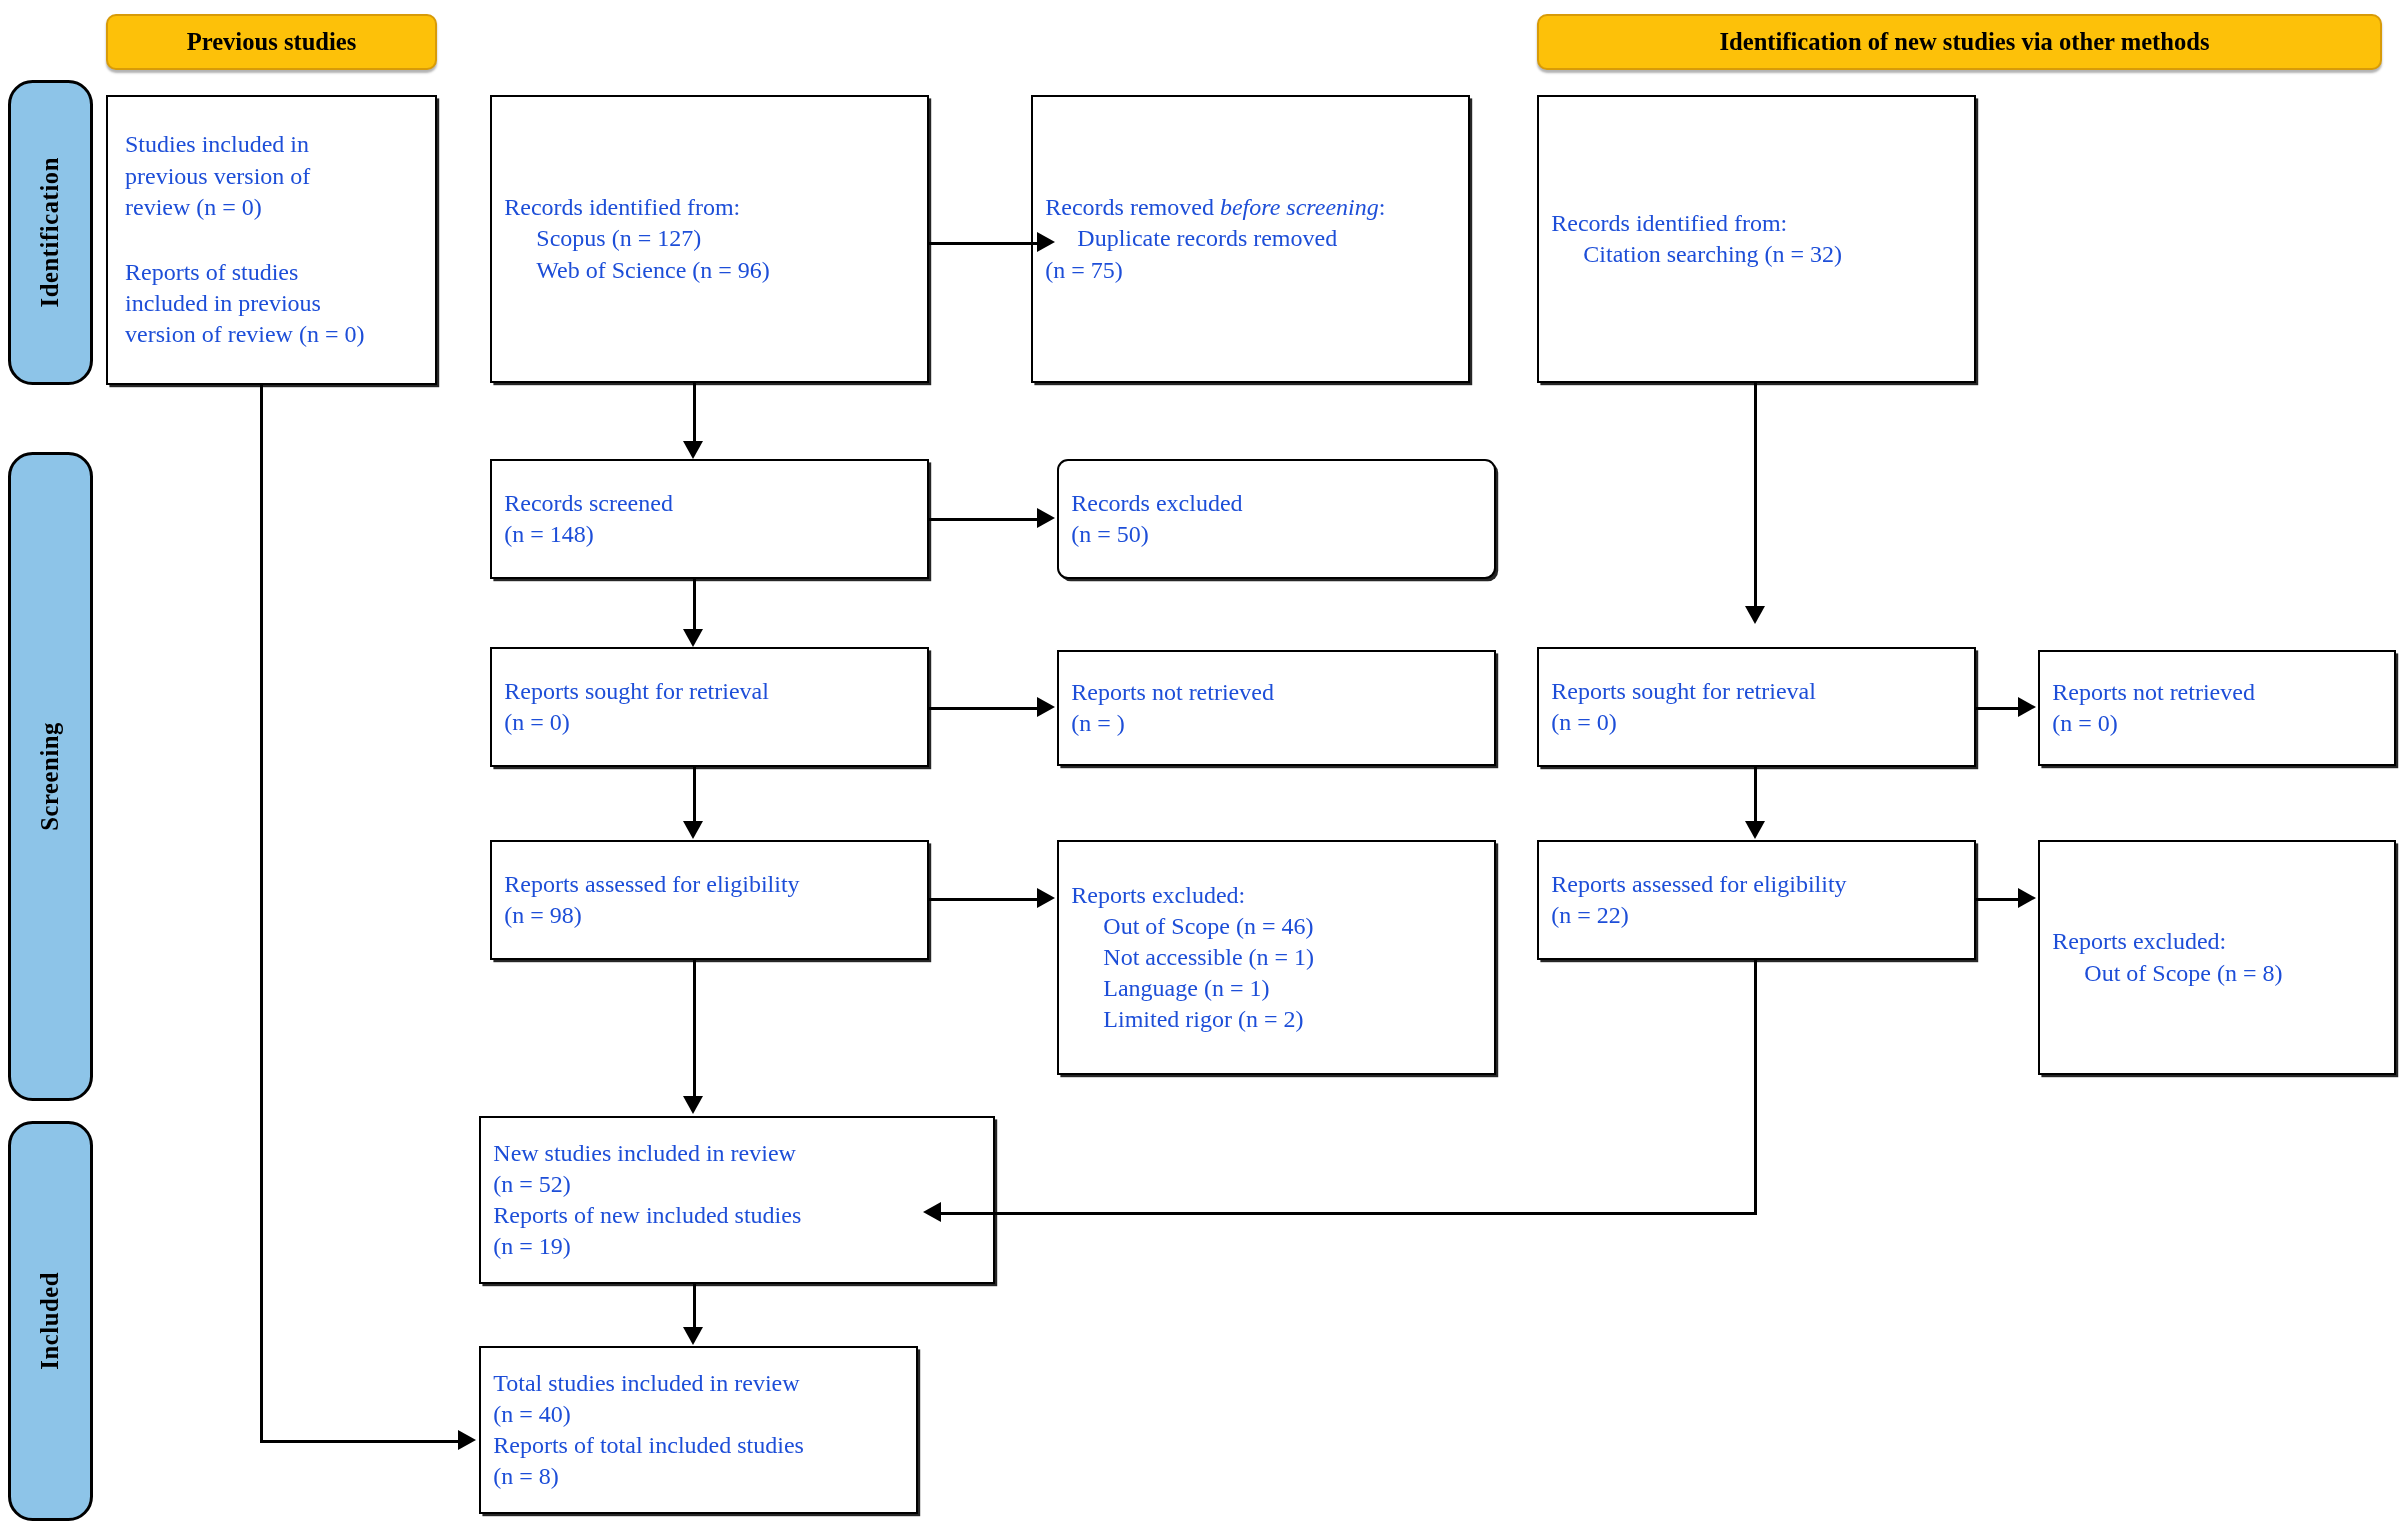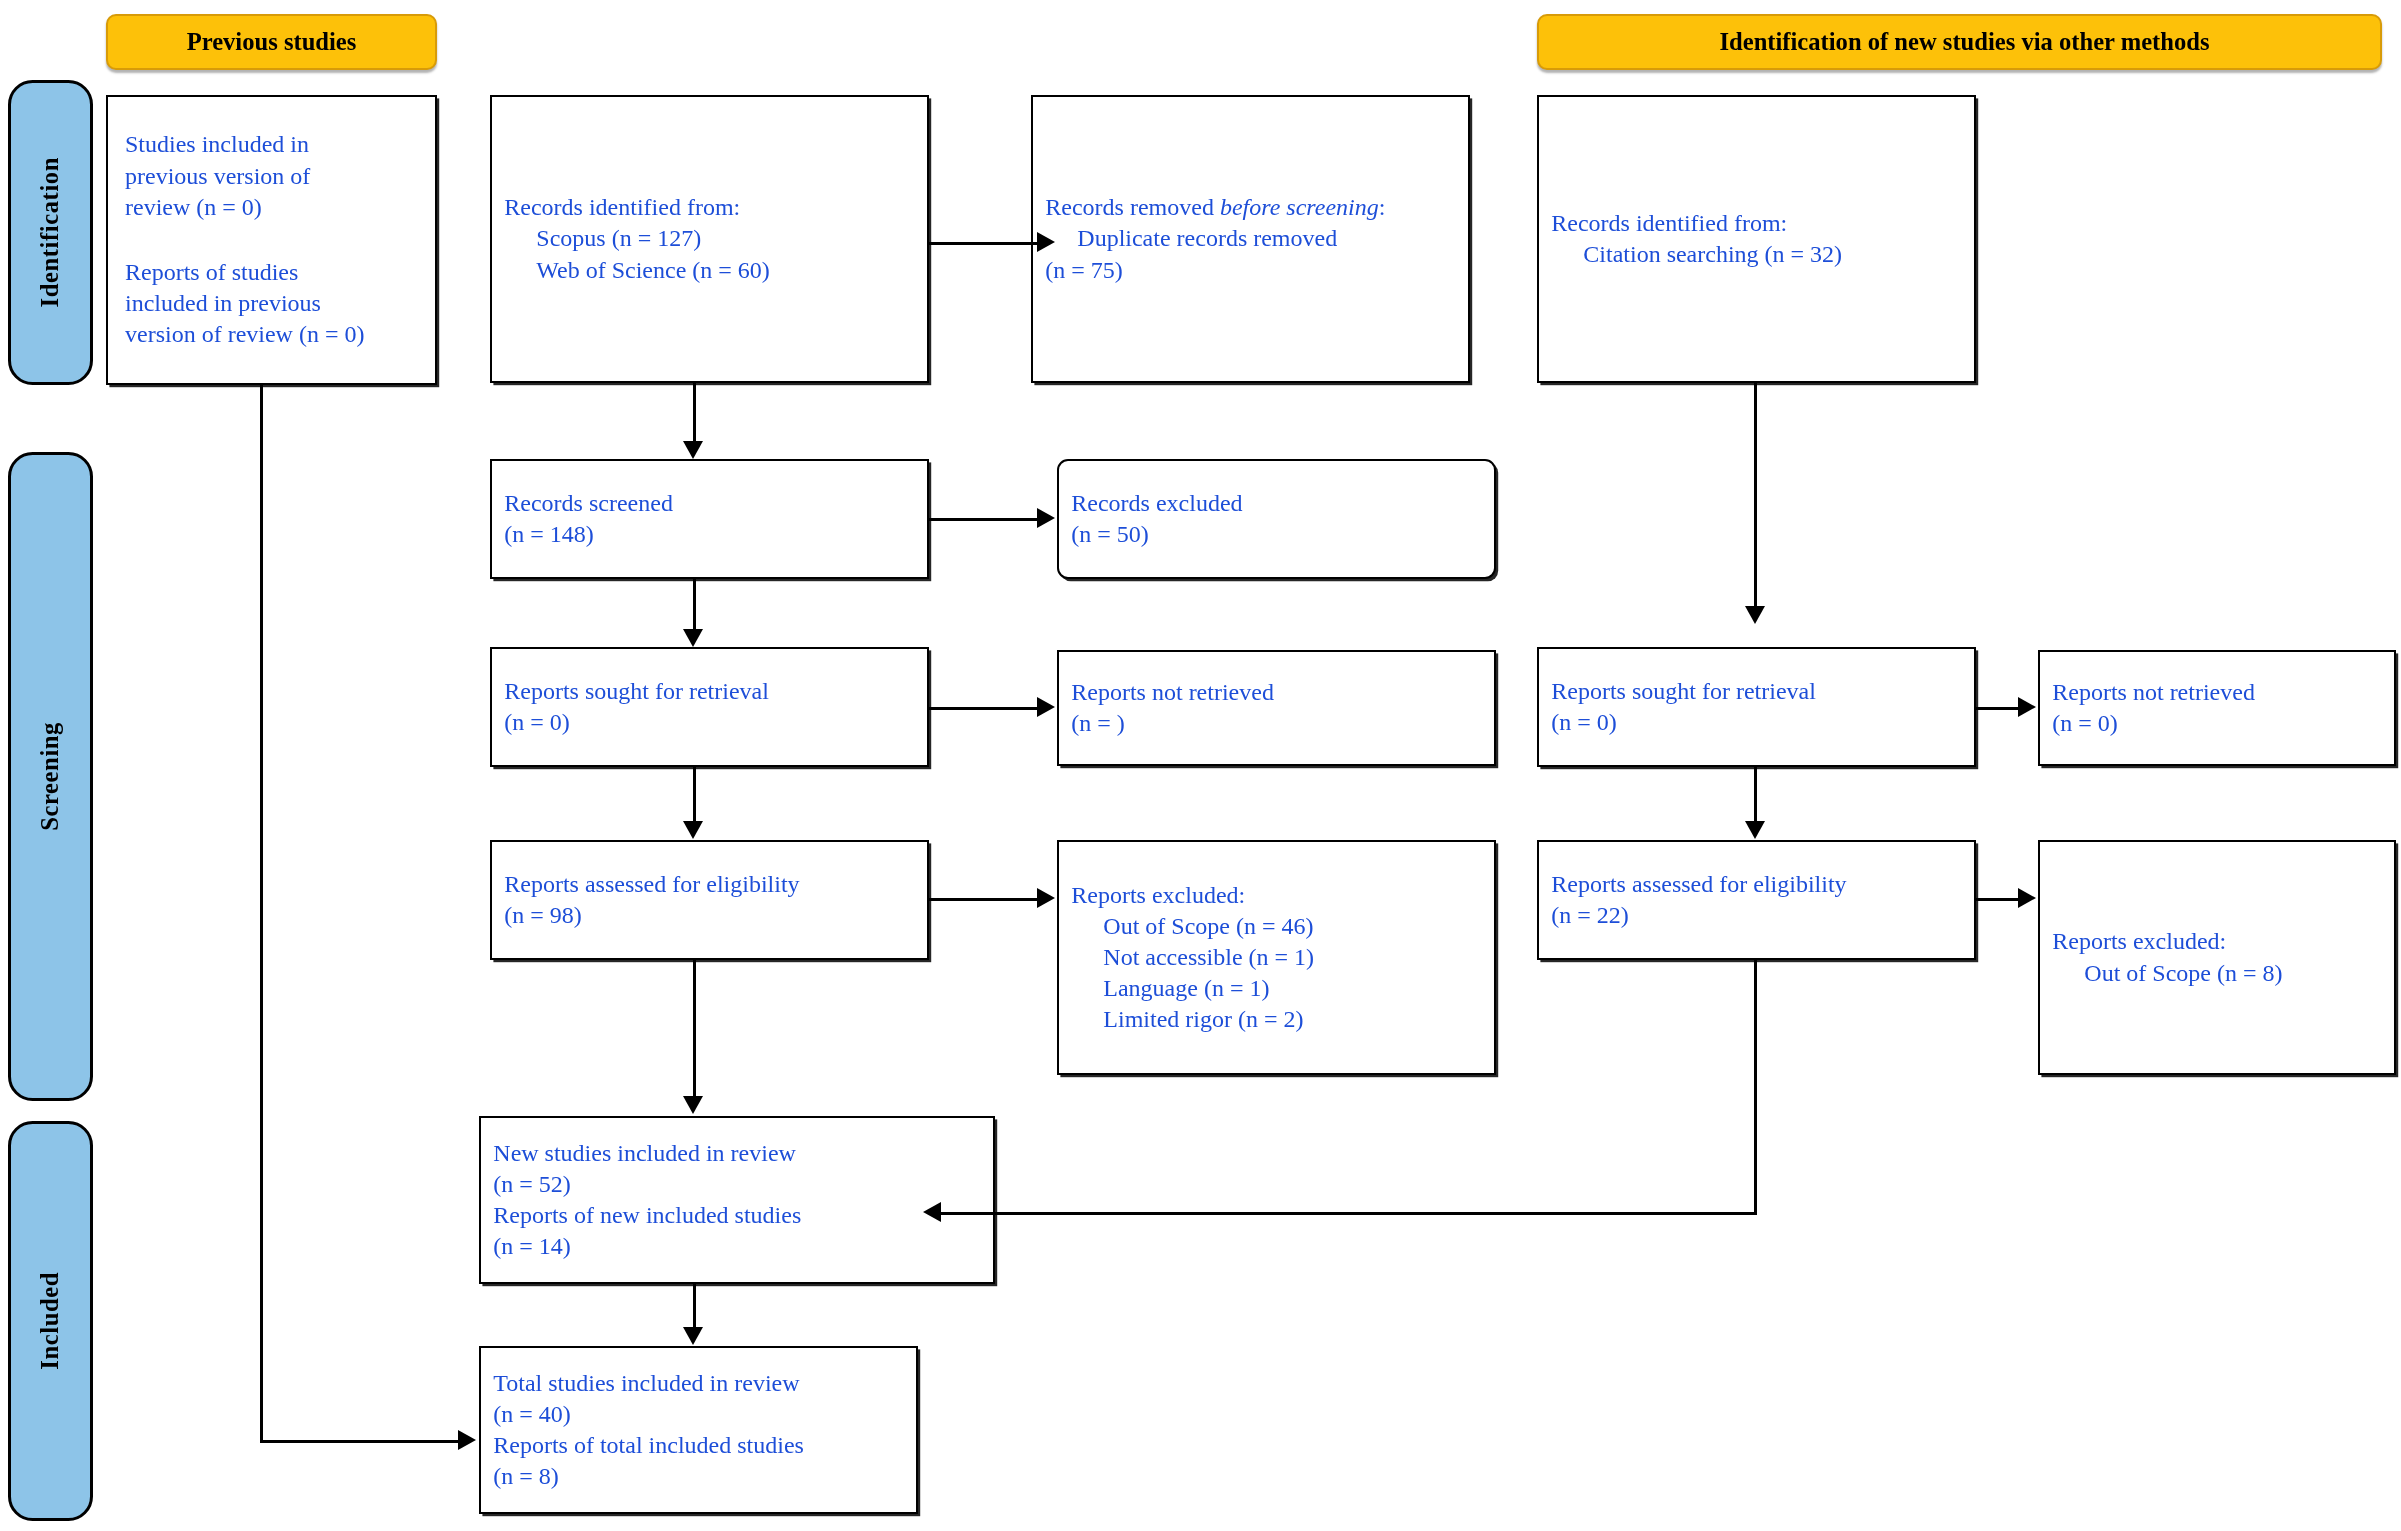--- a/index.html
+++ b/index.html
@@ -140,21 +140,21 @@
     <span class="line">previous version of</span>
     <span class="line">review (n = 0)</span>
     <span class="line gap">Reports of studies</span>
     <span class="line">included in previous</span>
     <span class="line">version of review (n = 0)</span>
   </div>
 
   <div class="fbox" style="left:490px; top:95px; width:439px; height:288px;">
     <span class="line">Records identified from:</span>
     <span class="line indent">Scopus (n = 127)</span>
-    <span class="line indent">Web of Science (n = 60)</span>
+    <span class="line indent">Web of Science (n = 96)</span>
   </div>
 
   <div class="fbox" style="left:1031px; top:95px; width:439px; height:288px;">
     <span class="line"><span>Records removed </span><em>before screening</em><span>:</span></span>
     <span class="line indent">Duplicate records removed</span>
     <span class="line">(n = 75)</span>
   </div>
 
   <div class="fbox" style="left:1537px; top:95px; width:439px; height:288px;">
     <span class="line">Records identified from:</span>
@@ -211,21 +211,21 @@
 
   <div class="fbox" style="left:2038px; top:840px; width:358px; height:235px;">
     <span class="line">Reports excluded:</span>
     <span class="line indent">Out of Scope (n = 8)</span>
   </div>
 
   <div class="fbox" style="left:479px; top:1116px; width:516px; height:168px;">
     <span class="line">New studies included in review</span>
     <span class="line">(n = 52)</span>
     <span class="line">Reports of new included studies</span>
-    <span class="line">(n = 14)</span>
+    <span class="line">(n = 19)</span>
   </div>
 
   <div class="fbox" style="left:479px; top:1346px; width:439px; height:168px;">
     <span class="line">Total studies included in review</span>
     <span class="line">(n = 40)</span>
     <span class="line">Reports of total included studies</span>
     <span class="line">(n = 8)</span>
   </div>
 
   <div class="conn h" style="left:929px; top:242px; width:110px;"></div>

